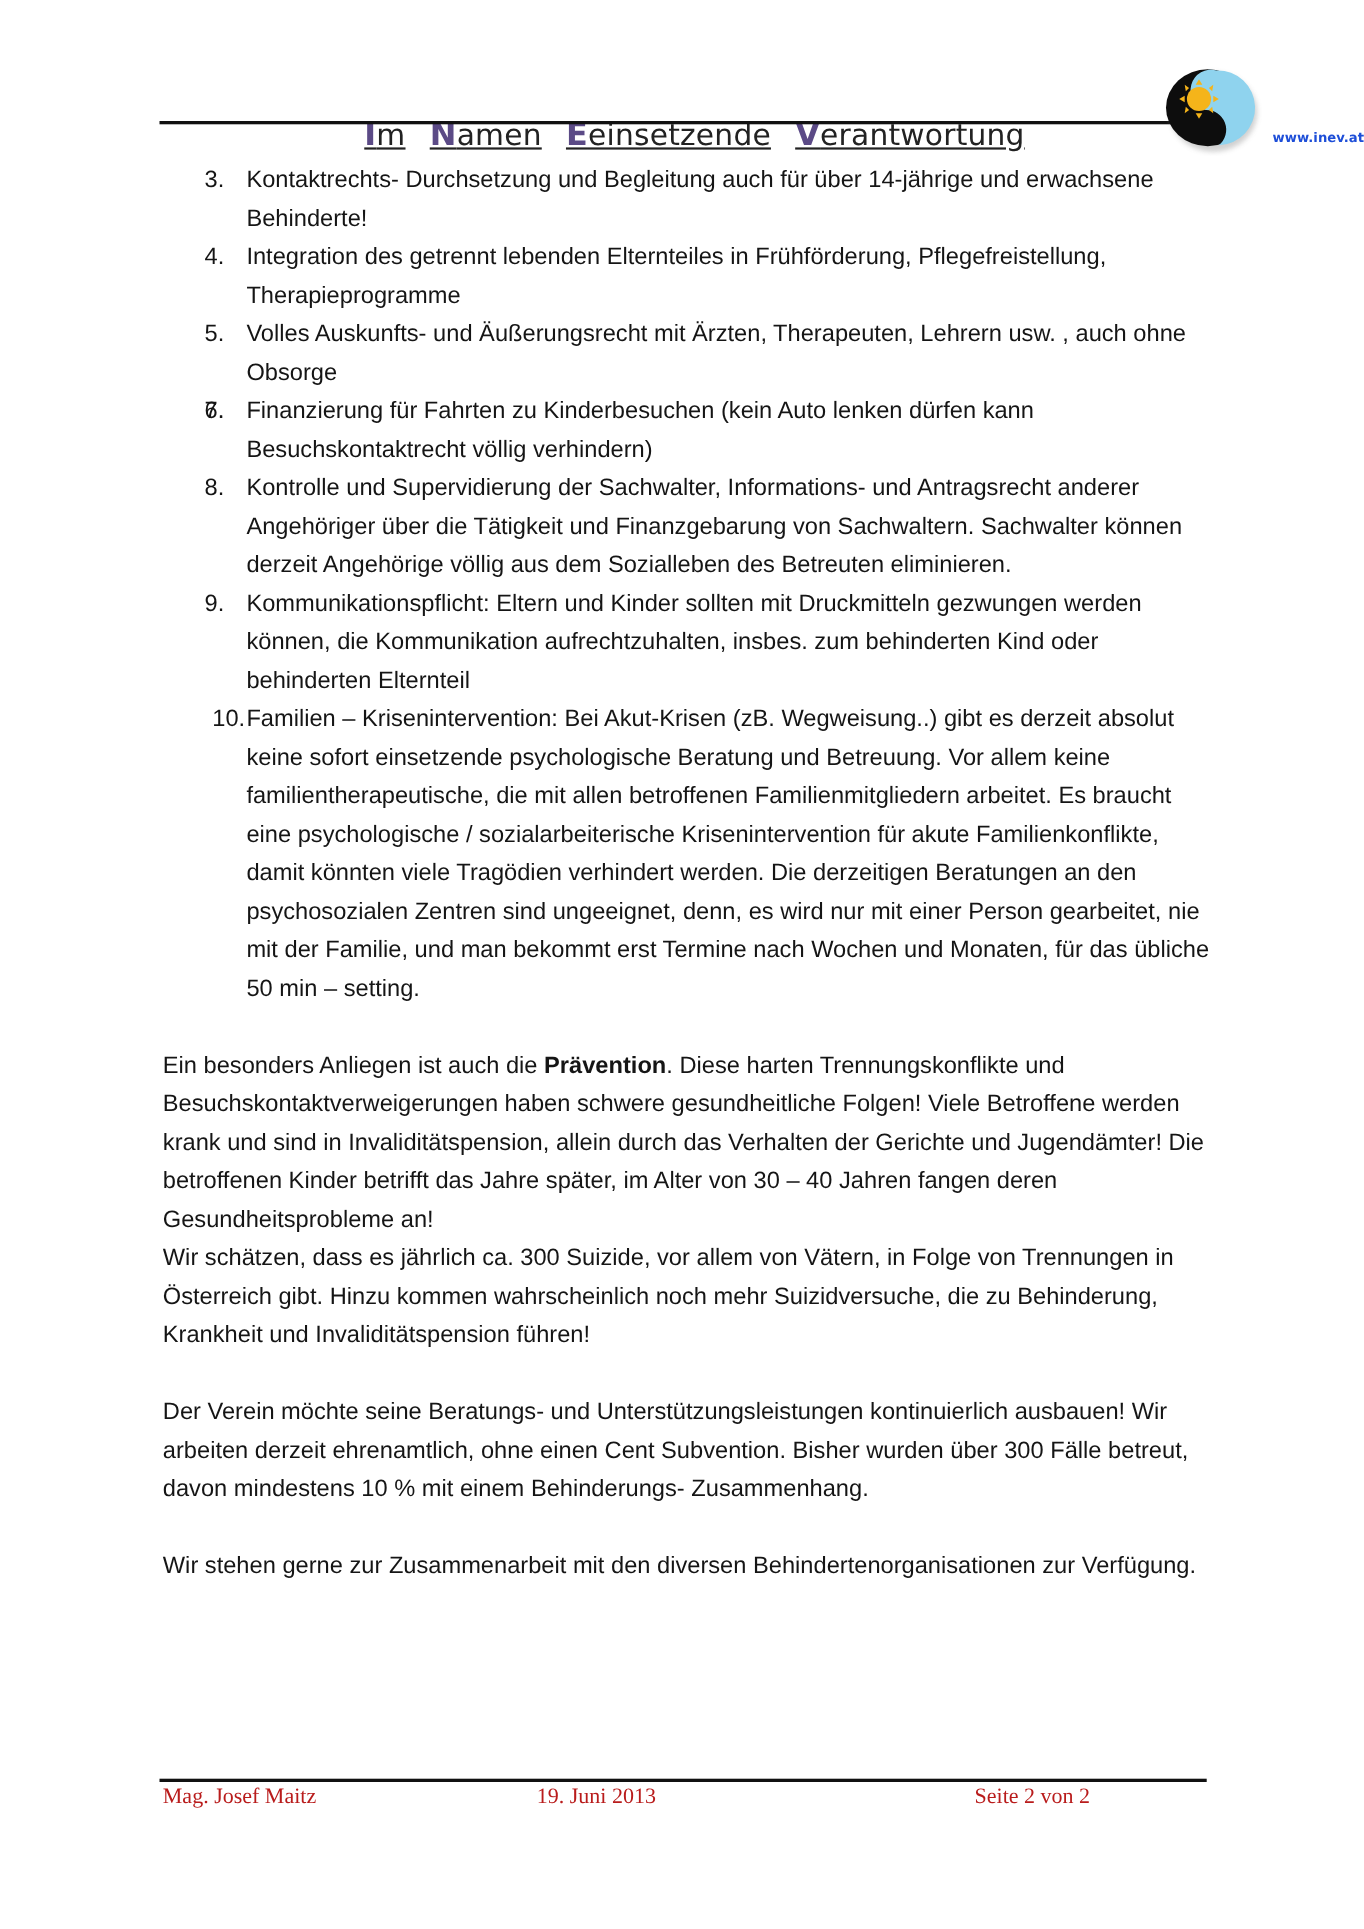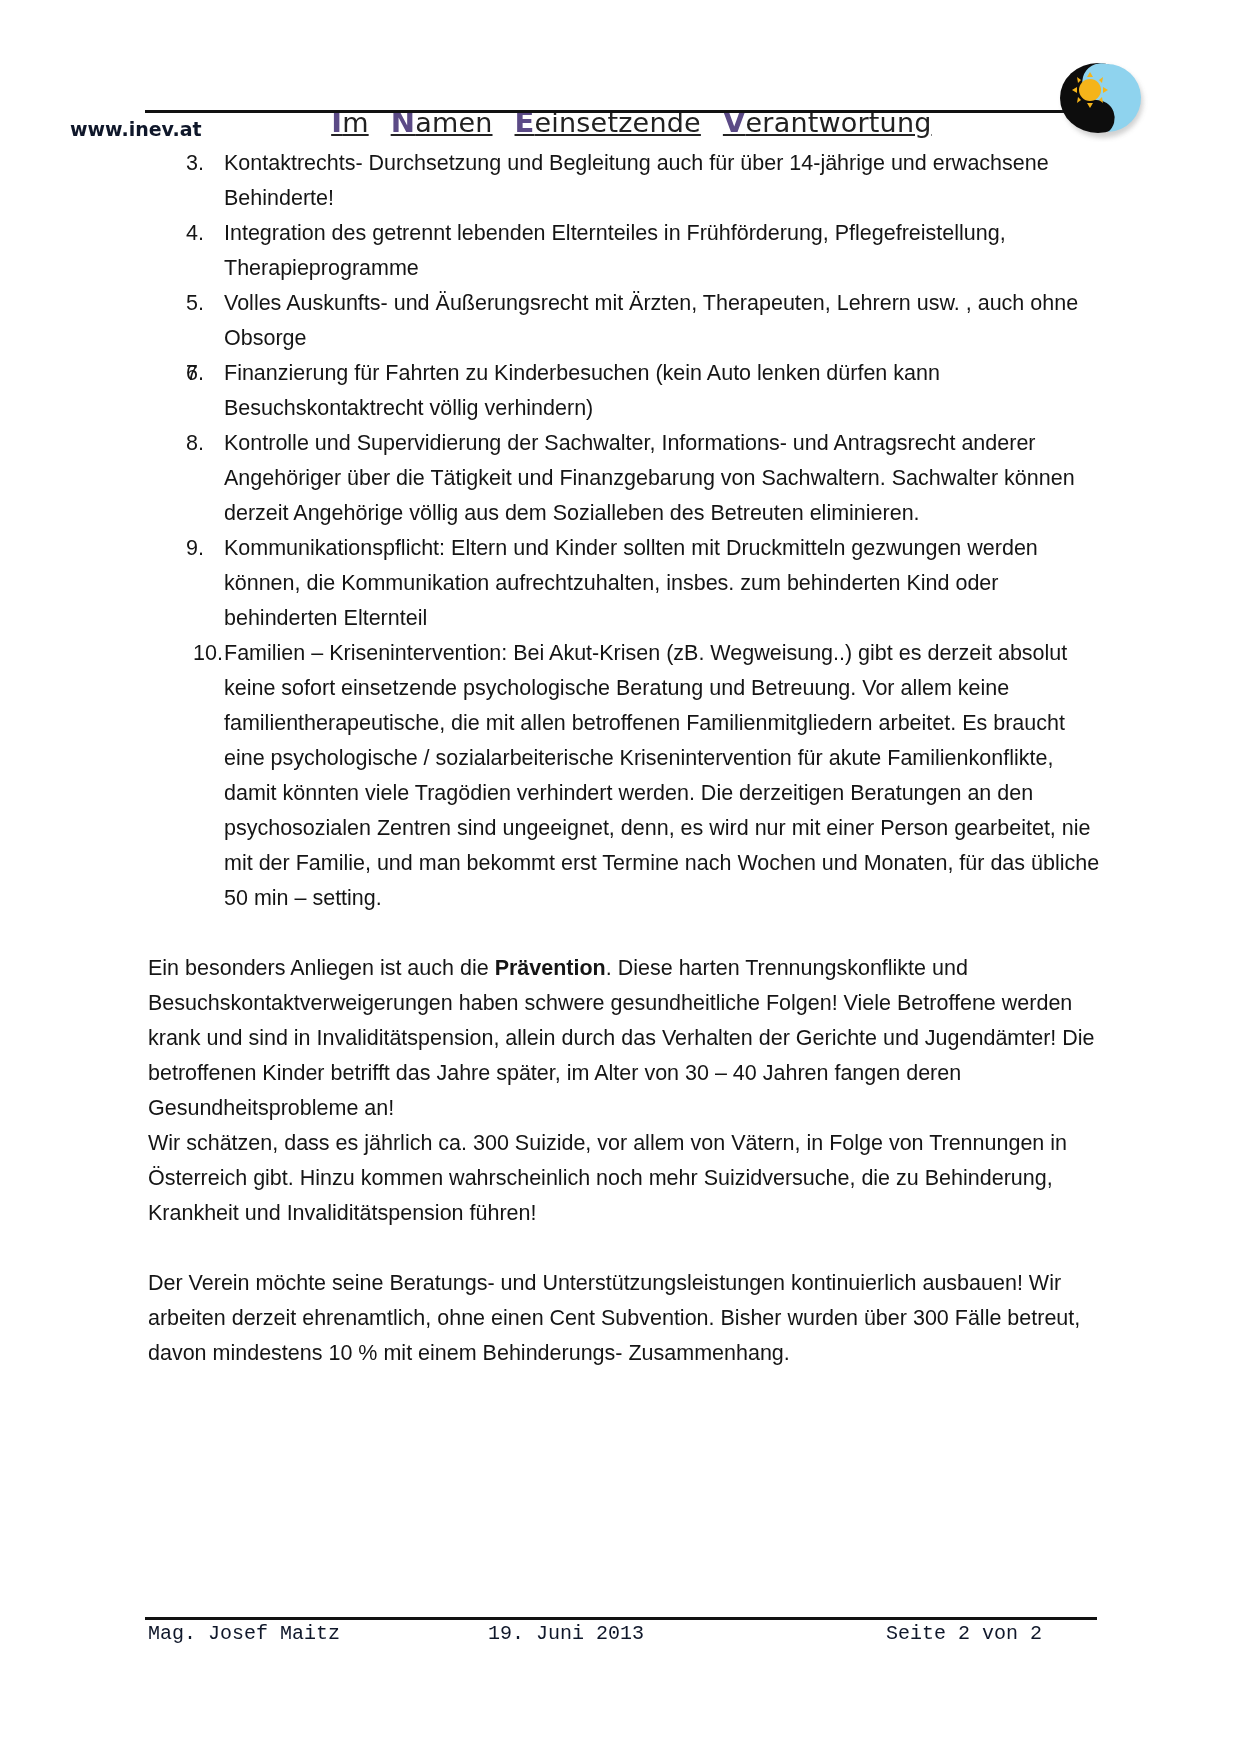--- a/index.html
+++ b/index.html
@@ -3,34 +3,34 @@
 <meta charset="utf-8">
 <style>
   html, body { margin: 0; padding: 0; background: #ffffff; }
   body { width: 1240px; height: 1754px; position: relative; overflow: hidden;
          font-family: "Liberation Sans", sans-serif; color: #111; }
   .header-title { position: absolute; left: 296px; top: 74px; font-size: 27px;
                   font-family: "DejaVu Sans", sans-serif; color: #222; letter-spacing: 0.2px; white-space: pre; }
   .header-title .cap { color: #5b4a86; font-weight: bold; font-size: 29px; }
   .header-title .word { margin-right: 22px; text-decoration: underline; }
   .header-rule { position: absolute; left: 145px; top: 110px; width: 920px; height: 3px; background: #111; }
-  .header-url { position: absolute; left: 0; width: 1240px; top: 118px; text-align: left; padding-left: 70px; box-sizing: border-box;
-                font-family: "DejaVu Sans", sans-serif; font-weight: bold; font-size: 19px; color: #0f172a; }
+  .header-url { position: absolute; left: 0; width: 1240px; top: 118px; text-align: right; padding-left: 70px; box-sizing: border-box;
+                font-family: "DejaVu Sans", sans-serif; font-weight: bold; font-size: 12px; color: #1d4ed8; }
   .logo { position: absolute; left: 1048px; top: 58px; width: 100px; height: 84px; }
   .content { position: absolute; left: 148px; top: 146px; width: 960px;
              font-family: "Liberation Sans", sans-serif; font-size: 21.5px; line-height: 35px; color: #151515; }
   ol.items { list-style: none; margin: 0; padding: 0; }
   ol.items li { position: relative; padding-left: 76px; }
   ol.items li .num { position: absolute; left: 38px; top: 0; }
   ol.items li.two .num { left: 36px; margin-left: 31px; }
   p { margin: 0; }
   .gap { height: 35px; }
   .para1 { margin-top: 35px; }
   .footer-rule { position: absolute; left: 145px; top: 1617px; width: 952px; height: 3px; background: #111; }
-  .footer { position: absolute; top: 1622px; font-size: 20px; color: #0f172a; font-family: Liberation Mono, monospace; }
+  .footer { position: absolute; top: 1622px; font-size: 20px; color: #b91c1c; font-family: Liberation Serif, serif; }
   .f-author { left: 148px; }
   .f-date { left: 488px; }
   .f-page { left: 886px; text-align: center; }
   b { font-weight: bold; }
 </style>
 </head>
 <body>
 
 <div>
   <div class="header-title">
@@ -71,18 +71,19 @@
     <li><span class="num">8.</span><span>Kontrolle und Supervidierung der Sachwalter, Informations- und Antragsrecht anderer Angehöriger über die Tätigkeit und Finanzgebarung von Sachwaltern. Sachwalter können derzeit Angehörige völlig aus dem Sozialleben des Betreuten eliminieren.</span></li>
     <li><span class="num">9.</span><span>Kommunikationspflicht: Eltern und Kinder sollten mit Druckmitteln gezwungen werden können, die Kommunikation aufrechtzuhalten, insbes. zum behinderten Kind oder behinderten Elternteil</span></li>
     <li class="two"><span class="num" style="left:14px">10.</span><span>Familien – Krisenintervention: Bei Akut-Krisen (zB. Wegweisung..) gibt es derzeit absolut keine sofort einsetzende psychologische Beratung und Betreuung. Vor allem keine familientherapeutische, die mit allen betroffenen Familienmitgliedern arbeitet. Es braucht eine psychologische / sozialarbeiterische Krisenintervention für akute Familienkonflikte, damit könnten viele Tragödien verhindert werden. Die derzeitigen Beratungen an den psychosozialen Zentren sind ungeeignet, denn, es wird nur mit einer Person gearbeitet, nie mit der Familie, und man bekommt erst Termine nach Wochen und Monaten, für  das übliche 50 min – setting.</span></li>
   </ol>
 
   <p class="para1"><span>Ein besonders Anliegen ist auch die </span><b>Prävention</b><span>. Diese harten Trennungskonflikte und Besuchskontaktverweigerungen  haben schwere gesundheitliche Folgen! Viele Betroffene werden krank und sind in Invaliditätspension, allein durch das Verhalten der Gerichte und Jugendämter! Die betroffenen Kinder betrifft das Jahre später, im Alter von 30 – 40 Jahren fangen deren Gesundheitsprobleme an!</span></p>
   <p>Wir schätzen, dass es jährlich ca. 300 Suizide, vor allem von Vätern, in Folge von Trennungen in Österreich gibt. Hinzu kommen wahrscheinlich noch mehr  Suizidversuche, die zu Behinderung, Krankheit und Invaliditätspension führen!</p>
   <div class="gap"></div>
   <p>Der Verein möchte seine Beratungs- und Unterstützungsleistungen kontinuierlich ausbauen! Wir arbeiten  derzeit ehrenamtlich, ohne einen Cent Subvention.  Bisher wurden über 300 Fälle betreut, davon mindestens 10 % mit einem Behinderungs- Zusammenhang.</p>
   <div class="gap"></div>
+  <p>Wir stehen gerne zur Zusammenarbeit mit den diversen Behindertenorganisationen zur Verfügung.</p>
 </div>
 
 <div class="footer-rule"></div>
 <div class="footer f-author">Mag. Josef Maitz</div>
 <div class="footer f-date">19. Juni 2013</div>
 <div class="footer f-page">Seite 2 von 2</div>
 
 </body></html>

